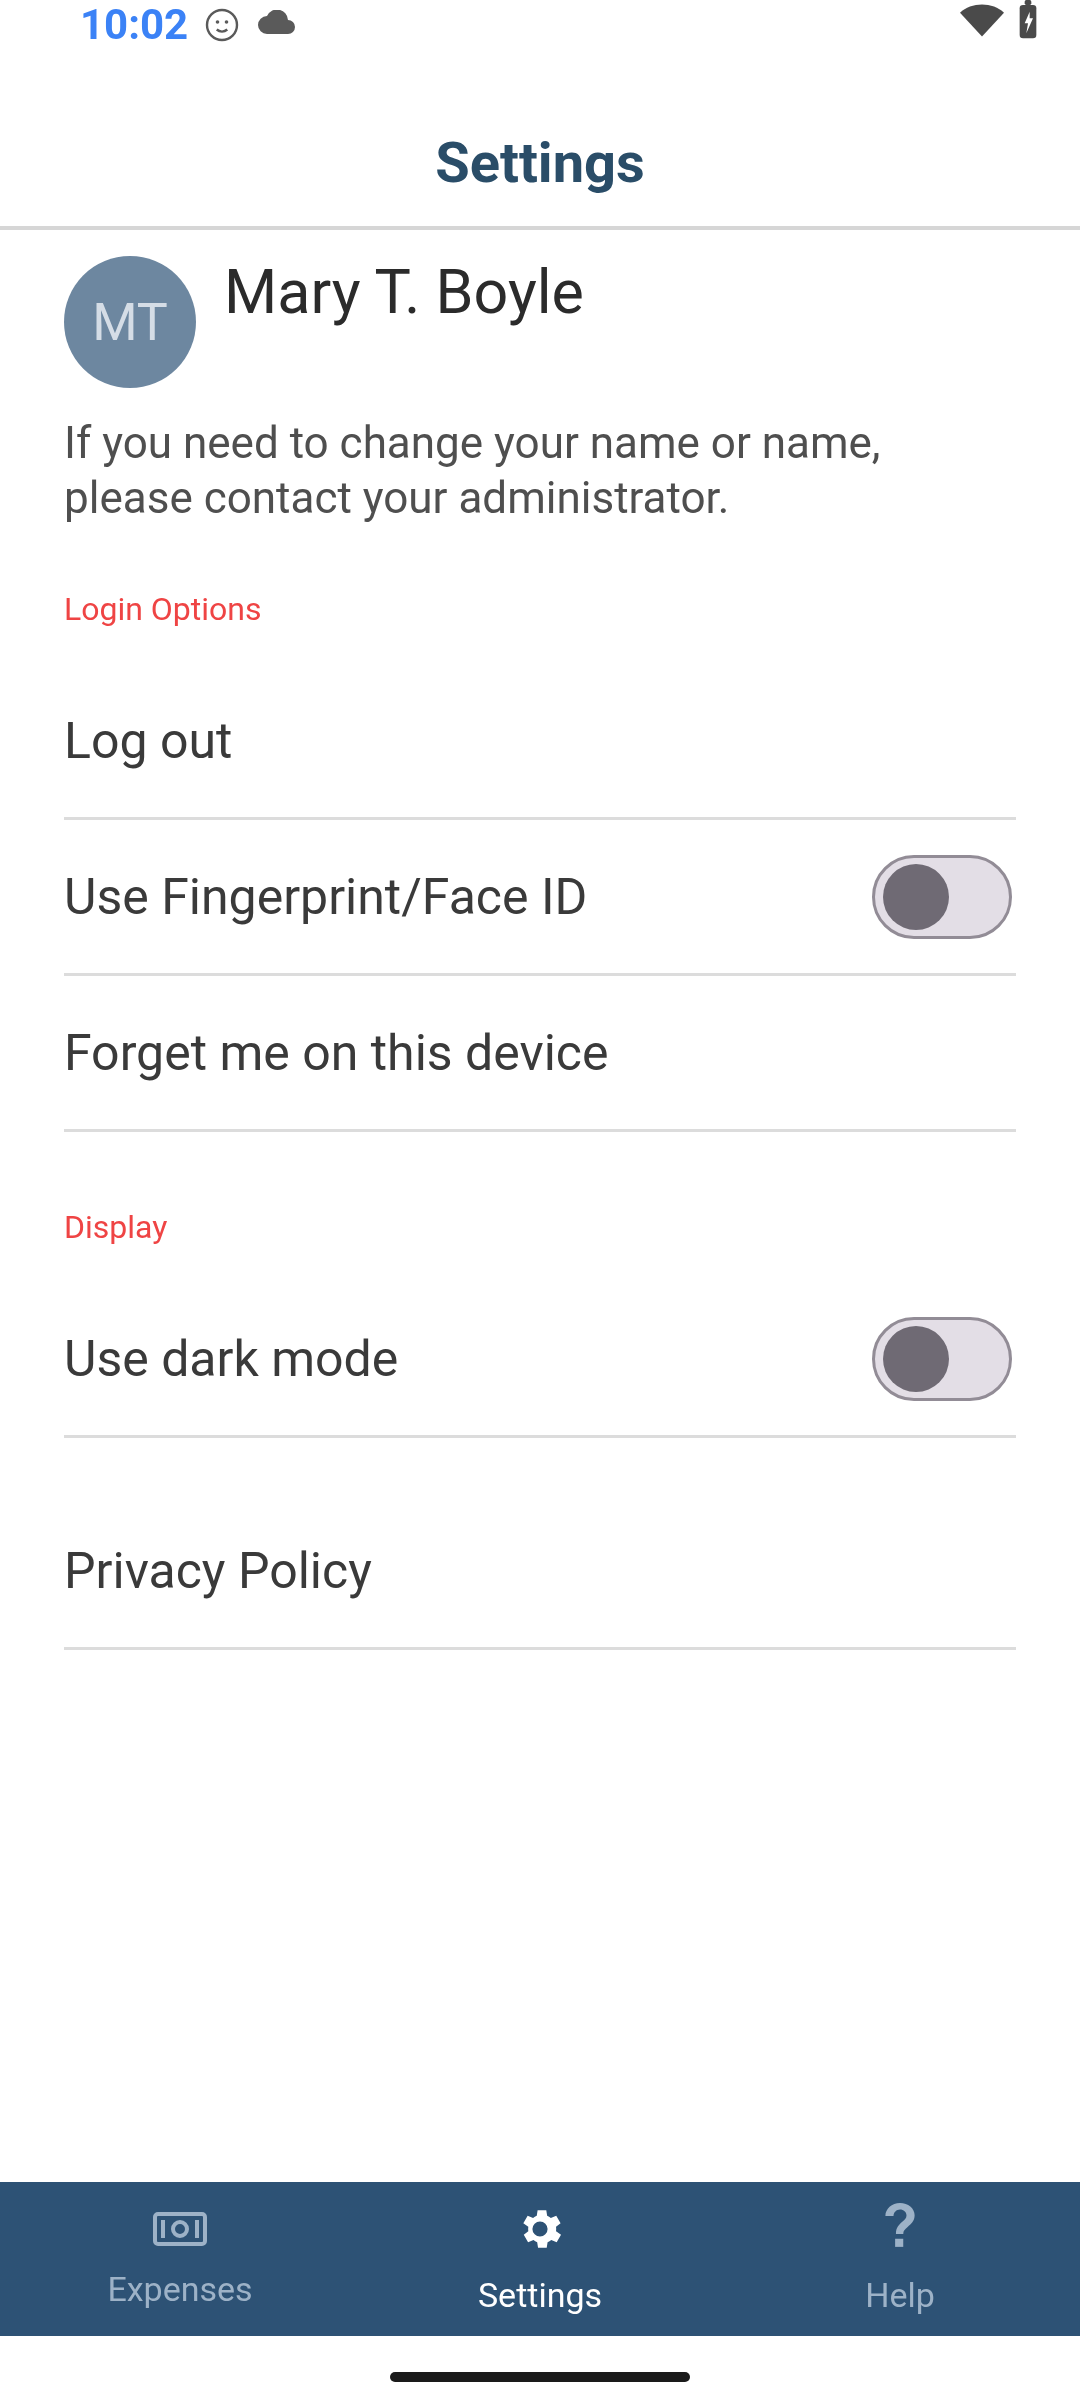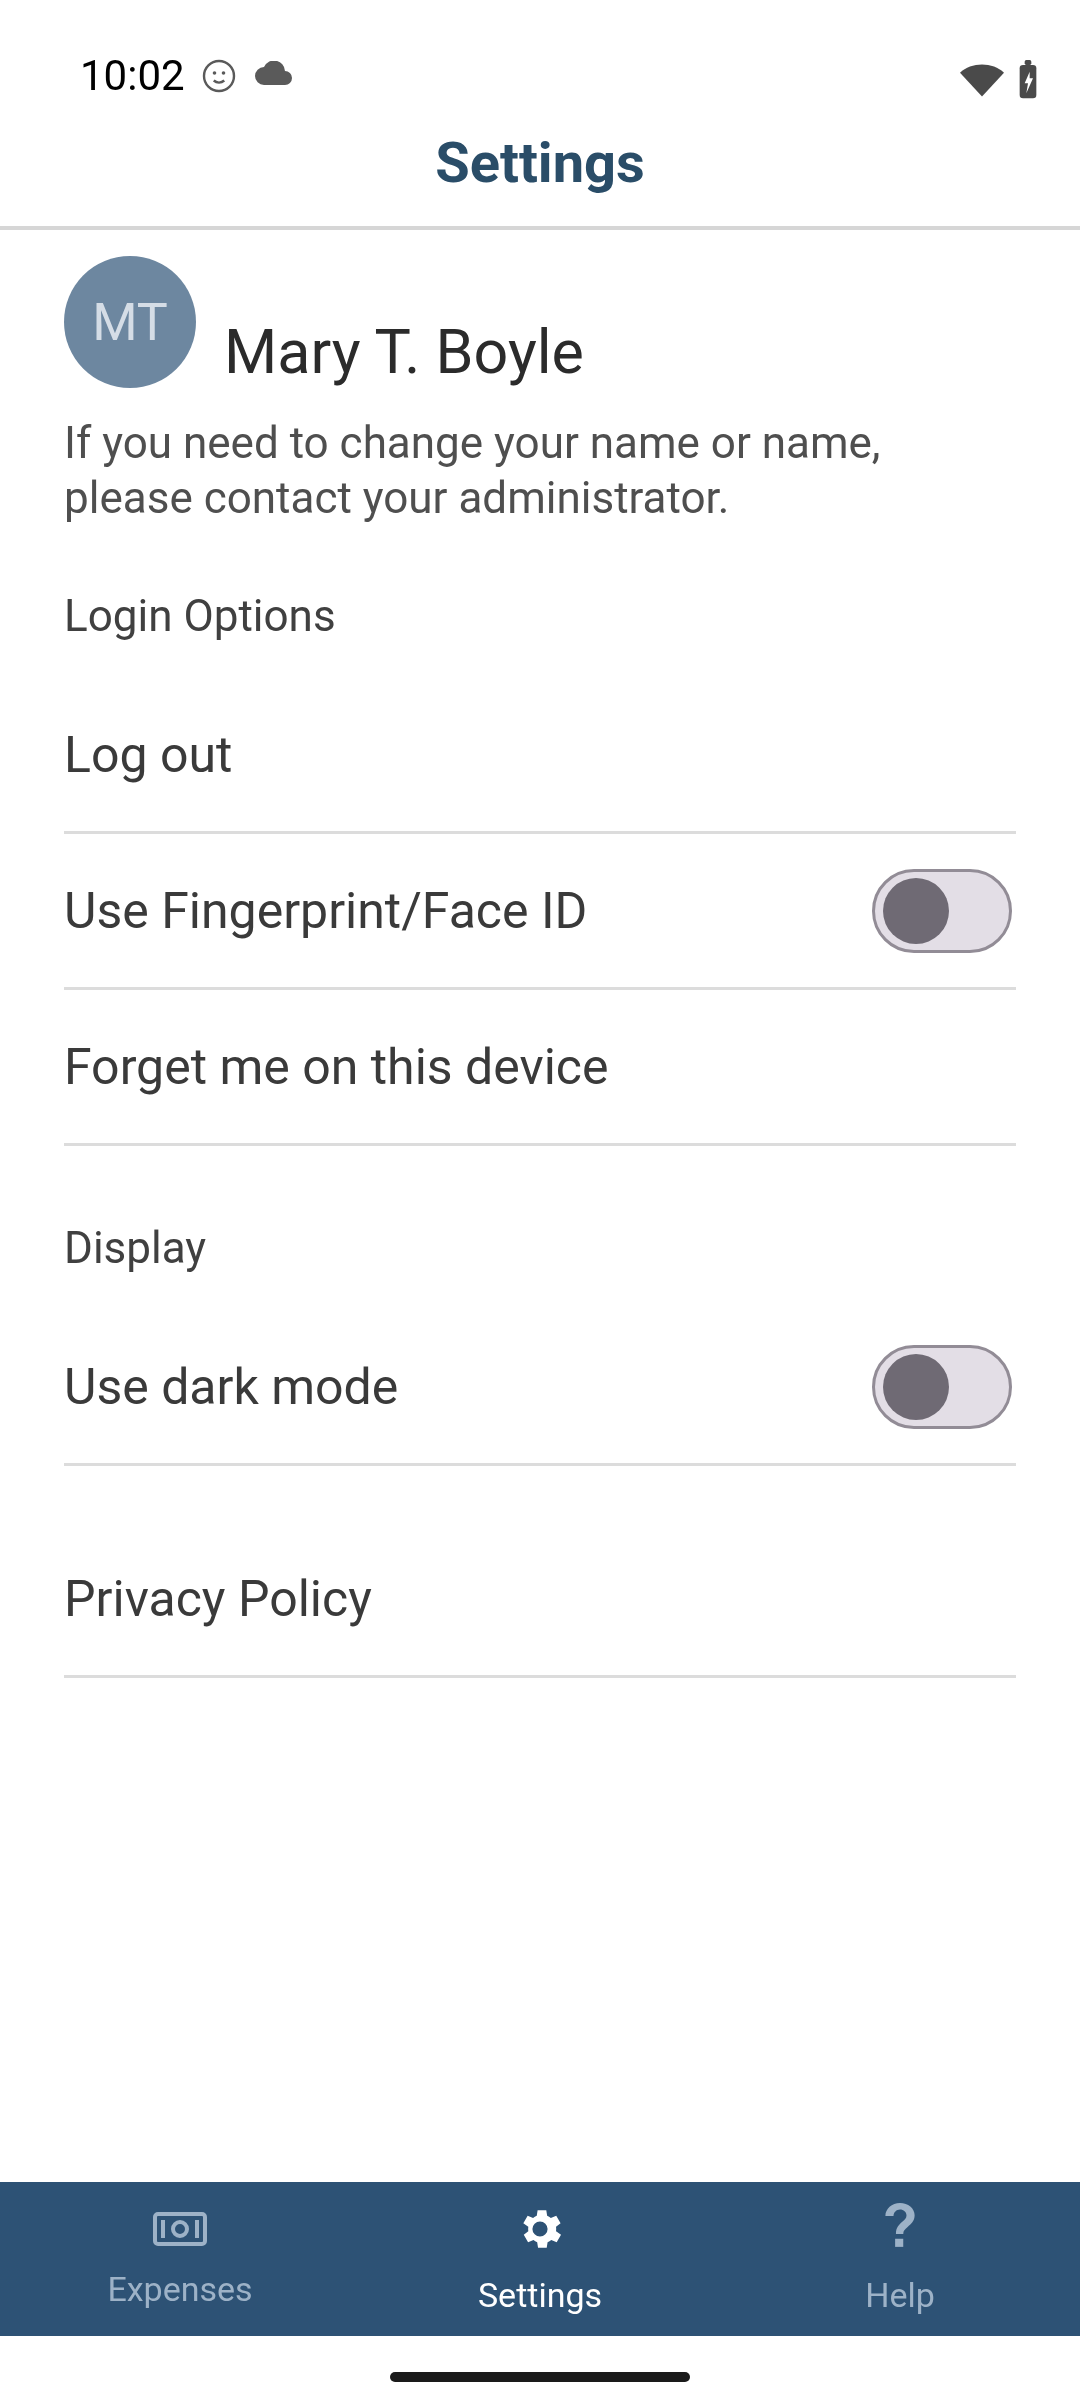--- a/index.html
+++ b/index.html
@@ -9,25 +9,25 @@
     font-family: -apple-system, BlinkMacSystemFont, "Segoe UI", Roboto, sans-serif;
     background: #ffffff;
     overflow: hidden;
     position: relative;
   }
 
   
   .status-bar {
     height: 100px;
     display: flex;
-    align-items: flex-end;
+    align-items: flex-start;
     padding: 0 40px 0 80px;
     font-size: 42px;
-    color: #000000;
-    font-weight: 400;
+    color: #3b82f6;
+    font-weight: 700;
   }
   .status-left { display: flex; align-items: center; gap: 16px; }
   .status-right { margin-left: auto; display: flex; align-items: center; gap: 12px; }
   .status-bar svg { display: block; }
 
   
   .app-title {
     height: 130px;
     display: flex;
     align-items: center;
@@ -38,21 +38,21 @@
     border-bottom: 4px solid #d6d6d6;
   }
 
   
   .content {
     padding: 0 64px;
   }
 
   .profile-row {
     display: flex;
-    align-items: flex-end;
+    align-items: flex-start;
     gap: 28px;
     padding: 26px 0 18px;
   }
   .avatar {
     width: 132px;
     height: 132px;
     border-radius: 50%;
     background: #6d87a0;
     display: flex;
     align-items: center;
@@ -67,22 +67,22 @@
   }
 
   .hint-text {
     font-size: 44px;
     color: #4f4f4f;
     line-height: 1.25;
     padding: 10px 0 44px;
   }
 
   .section-header {
-    font-size: 44px;
-    color: #404040;
+    font-size: 32px;
+    color: #ef4444;
     padding: 20px 0 36px;
   }
 
   .list {}
   .list-row {
     display: flex;
     align-items: center;
     min-height: 156px;
     font-size: 50px;
     color: #3a3a3a;

